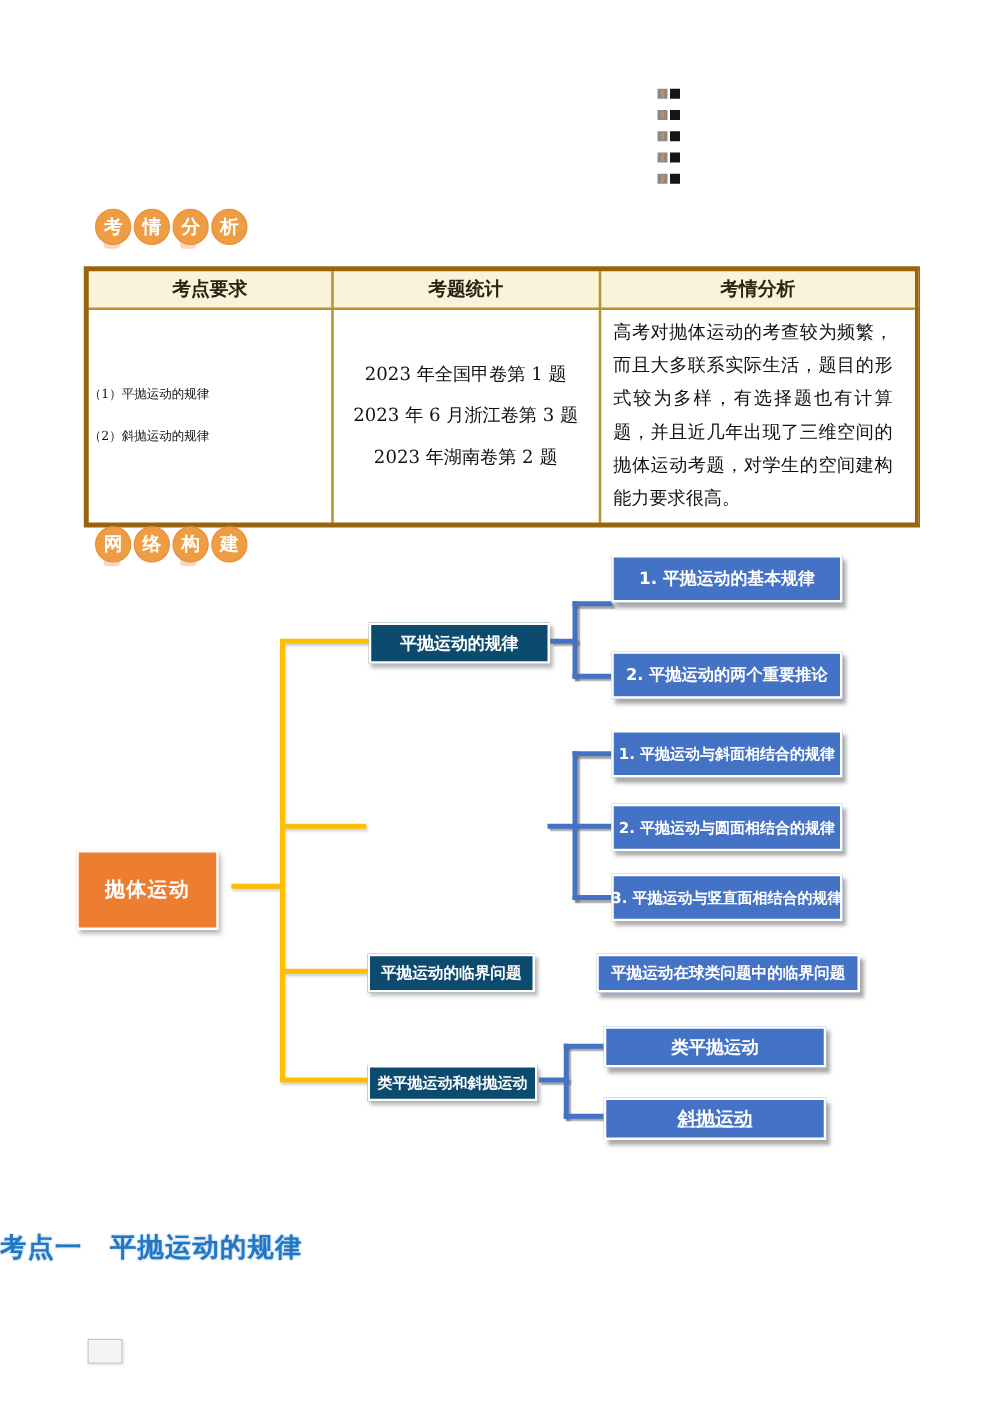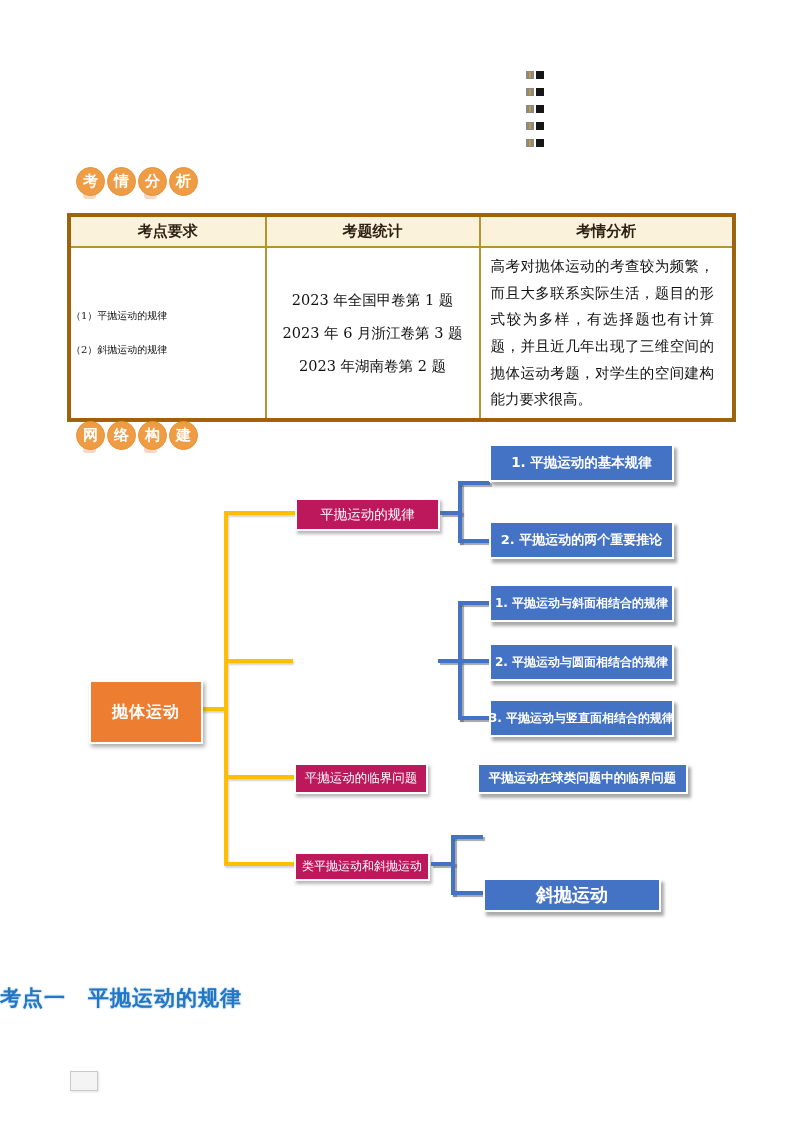--- a/index.html
+++ b/index.html
@@ -30,26 +30,26 @@
   .exam-table td{border:2px solid #b5932f;vertical-align:middle;background:#fff;height:148px;padding:0;}
   .cell-req{padding-left:14px;font-size:10px;color:#111;}
   .cell-req div{line-height:34px;}
   .cell-stat{text-align:center;font-size:14.5px;color:#111;}
   .cell-stat div{line-height:33px;}
   .cell-ana{padding:5px 18px 5px 10px;font-size:14.5px;color:#111;text-align:justify;line-height:1.84;}
 
   
   .gold-line{position:absolute;background:#fdbf00;box-shadow:1px 2px 2px rgba(130,130,130,.35);}
   .blue-line{position:absolute;background:#4472c4;box-shadow:2px 2px 1px rgba(95,95,95,.55);}
-  .root-node{position:absolute;left:89px;top:680px;width:110px;height:60px;background:#ed7d31;
+  .root-node{position:absolute;left:61px;top:680px;width:110px;height:60px;background:#ed7d31;
         border:2px solid #fff;box-shadow:2px 3px 4px rgba(110,110,110,.55);
         display:flex;align-items:center;justify-content:center;color:#fff;font-weight:bold;font-size:16px;
         font-family:"DejaVu Sans","Liberation Sans",sans-serif;letter-spacing:1px;}
-  .gold-node{position:absolute;background:#be185d;border:2px solid #fff;box-shadow:2px 3px 3px rgba(115,115,115,.5);
-        display:flex;align-items:center;justify-content:center;color:#fff;font-weight:normal;
+  .gold-node{position:absolute;background:#0c4a6e;border:2px solid #fff;box-shadow:2px 3px 3px rgba(115,115,115,.5);
+        display:flex;align-items:center;justify-content:center;color:#fff;font-weight:bold;
         font-family:"DejaVu Sans","Liberation Sans",sans-serif;white-space:nowrap;text-align:right;}
   .blue-node{position:absolute;background:#4472c4;border:2px solid #fff;box-shadow:3px 4px 3px rgba(100,100,100,.55);
         display:flex;align-items:center;justify-content:center;color:#fff;font-weight:bold;
         font-family:"DejaVu Sans","Liberation Sans",sans-serif;white-space:nowrap;}
 
   
   .section-title{position:absolute;left:0;top:984px;width:800px;
         font-family:"DejaVu Sans","Liberation Sans",sans-serif;
         font-weight:bold;font-size:21px;color:#2277c5;letter-spacing:1px;
         text-shadow:0 0 2px rgba(34,119,197,.55);}
@@ -164,19 +164,20 @@
 
   <div class="blue-node" style="left:489px;top:444px;width:181px;height:34px;font-size:13.5px;">1. 平抛运动的基本规律</div>
   <div class="blue-node" style="left:489px;top:521px;width:181px;height:34px;font-size:13px;">2. 平抛运动的两个重要推论</div>
 
   <div class="blue-node" style="left:489px;top:584px;width:181px;height:34px;font-size:12px;">1. 平抛运动与斜面相结合的规律</div>
   <div class="blue-node" style="left:489px;top:643px;width:181px;height:34px;font-size:12px;">2. 平抛运动与圆面相结合的规律</div>
   <div class="blue-node" style="left:489px;top:699px;width:181px;height:34px;font-size:12px;">3. 平抛运动与竖直面相结合的规律</div>
 
   <div class="blue-node" style="left:477px;top:763px;width:207px;height:27px;font-size:12.5px;">平抛运动在球类问题中的临界问题</div>
 
-  <div class="blue-node" style="left:483px;top:878px;width:174px;height:30px;font-size:18px;">斜抛运动</div>
+  <div class="blue-node" style="left:483px;top:821px;width:174px;height:29px;font-size:14px;">类平抛运动</div>
+  <div class="blue-node" style="left:483px;top:878px;width:174px;height:30px;font-size:15px;text-decoration:underline;">斜抛运动</div>
 
   <div class="section-title">考点一　平抛运动的规律</div>
 
   <div class="pagenum-box"></div>
 
 </div>
 
 </body></html>

